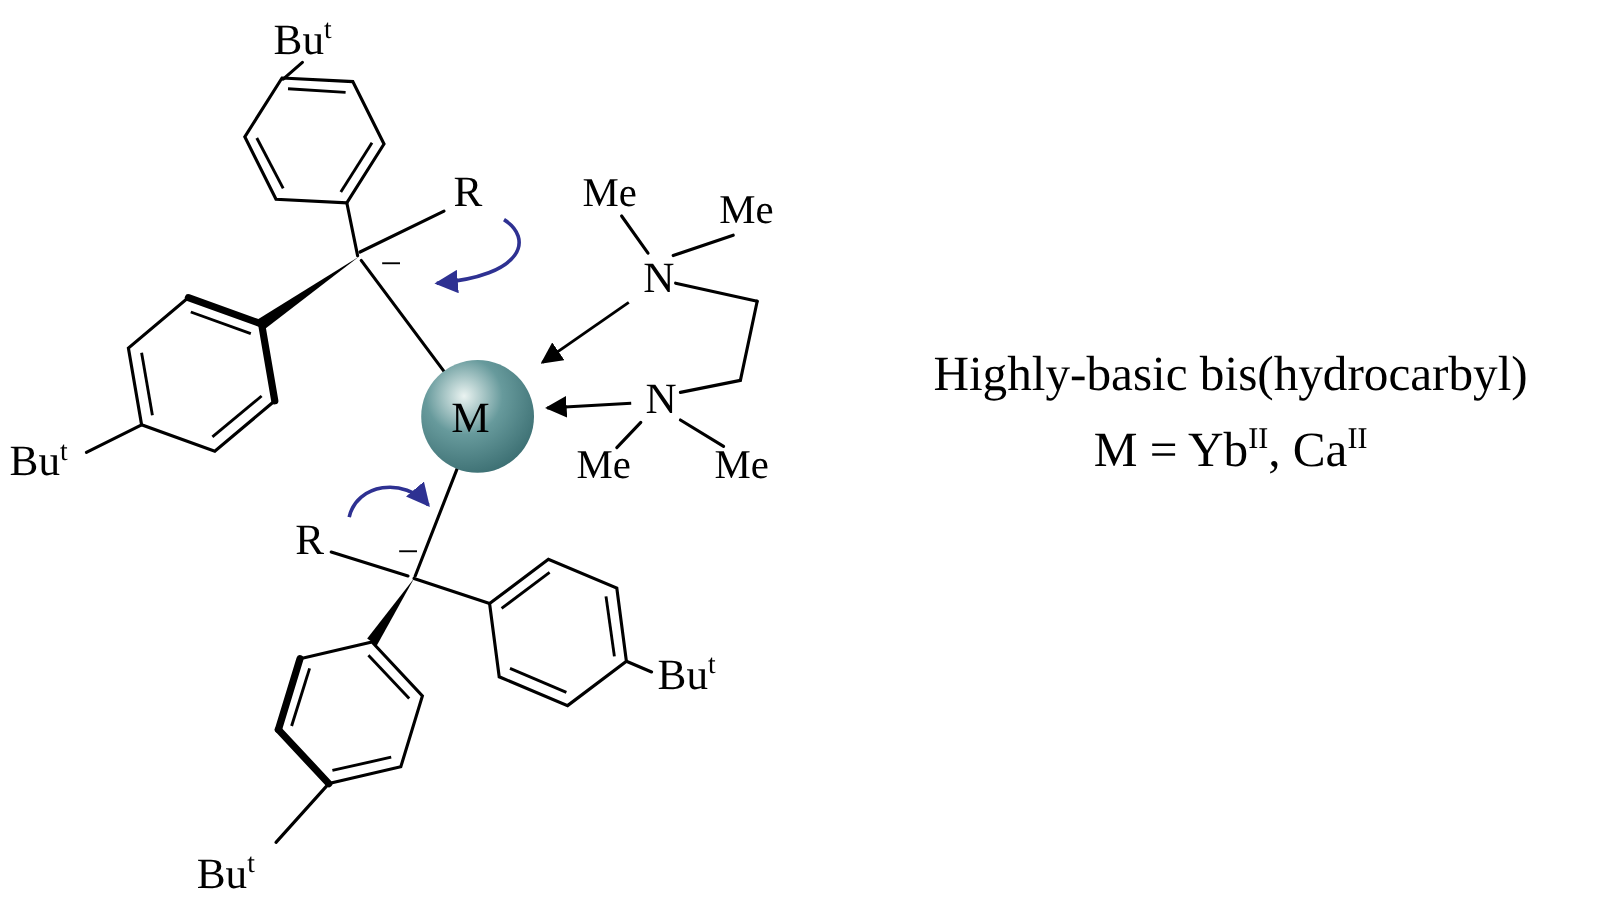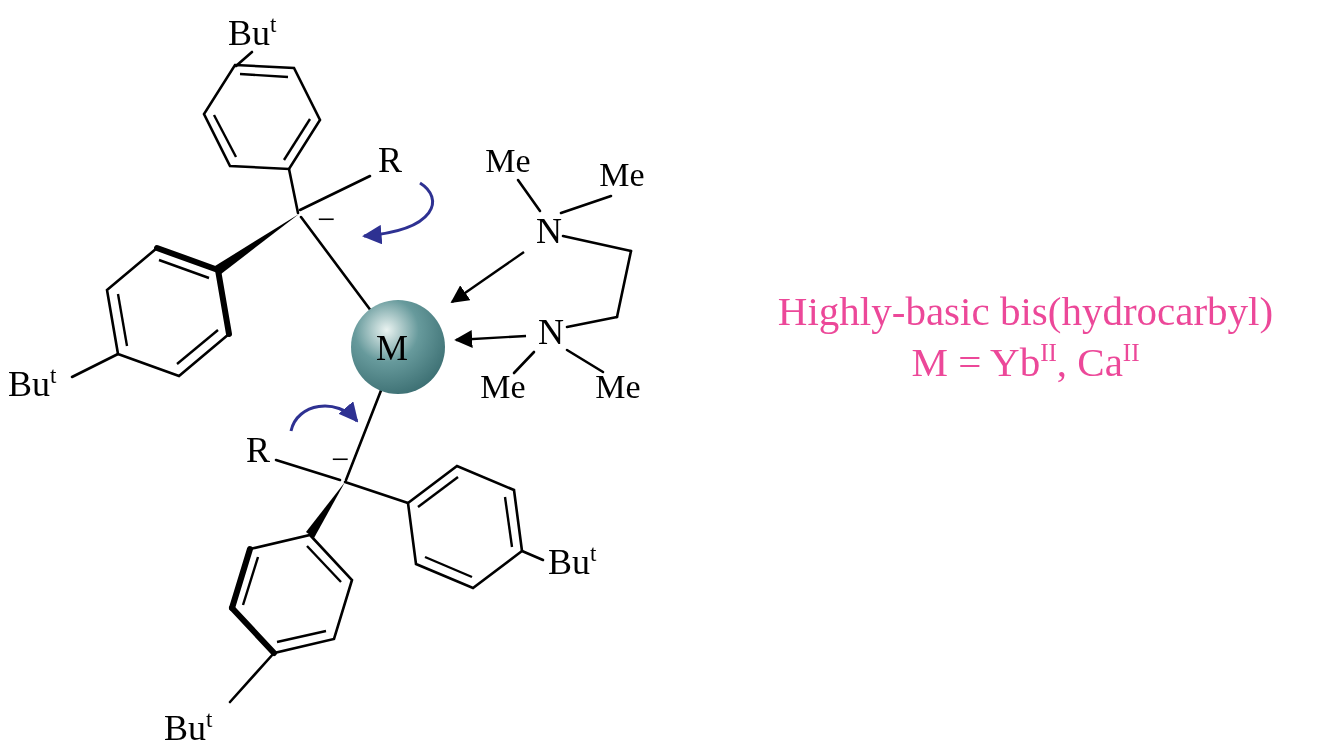--- a/index.html
+++ b/index.html
@@ -9,23 +9,23 @@
   .bond{stroke:#000;stroke-width:2.6;fill:none;stroke-linecap:round;}
   .bond-bold{stroke:#000;stroke-width:6;fill:none;stroke-linecap:round;}
   .ringline{stroke:#000;stroke-width:2.6;fill:none;}
   .inner{stroke:#000;stroke-width:2.4;fill:none;}
   .lbl{font-family:"Liberation Serif", serif;font-size:36px;fill:#000;}
   .lbl-sm{font-family:"Liberation Serif", serif;font-size:34px;fill:#000;}
   .minus{font-family:"Liberation Serif", serif;font-size:32px;fill:#000;}
   .sup{font-size:23px;}
   .coordarrow{stroke:#000;stroke-width:2.4;fill:none;}
   .arc{stroke-width:3;fill:none;}
-  .caption{position:absolute;left:718px;top:288px;width:615px;text-align:center;color:#ec4899;}
+  .caption{position:absolute;left:718px;top:288px;width:615px;text-align:center;color:#000000;}
   .cap-line{font-size:41px;line-height:1.13;}
-  .cap-formula{font-size:41px;margin-top:4px;}
+  .cap-formula{font-size:41px;margin-top:16px;}
   .cap-formula sup{font-size:25px;}
 </style>
 </head>
 <body>
 
 <div class="canvas">
 
 <svg width="1333" height="751" viewBox="0 0 1333 751">
   <defs>
     <radialGradient id="sphereGrad" cx="0.38" cy="0.32" r="0.85">

